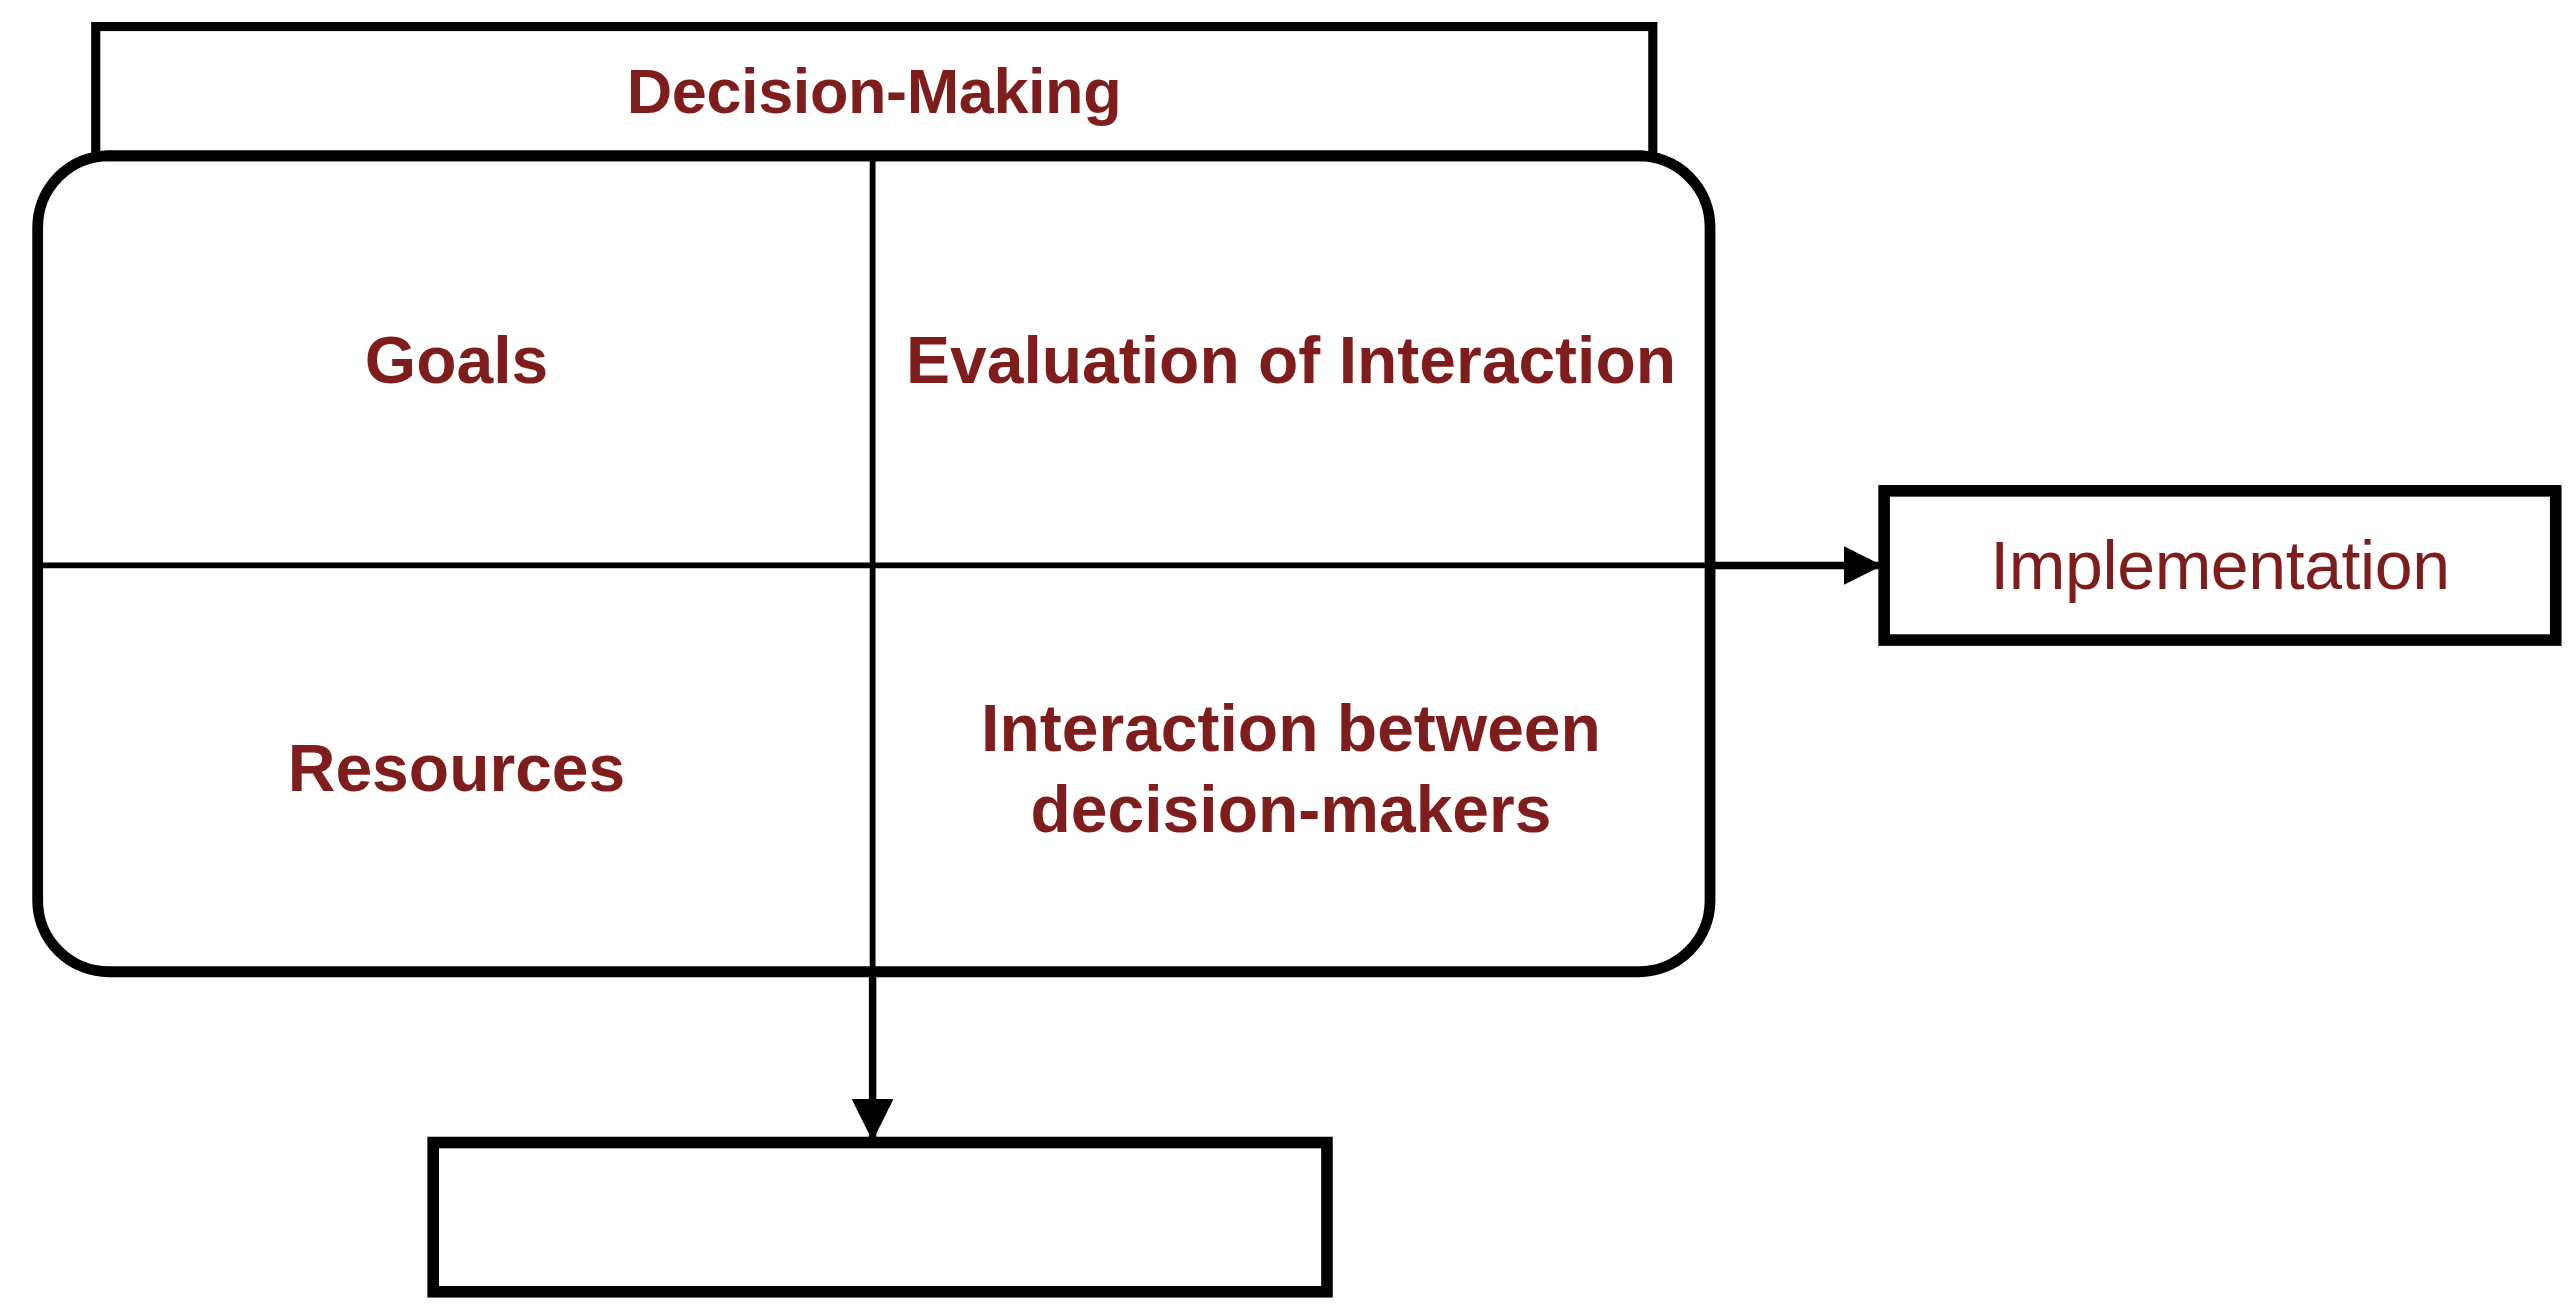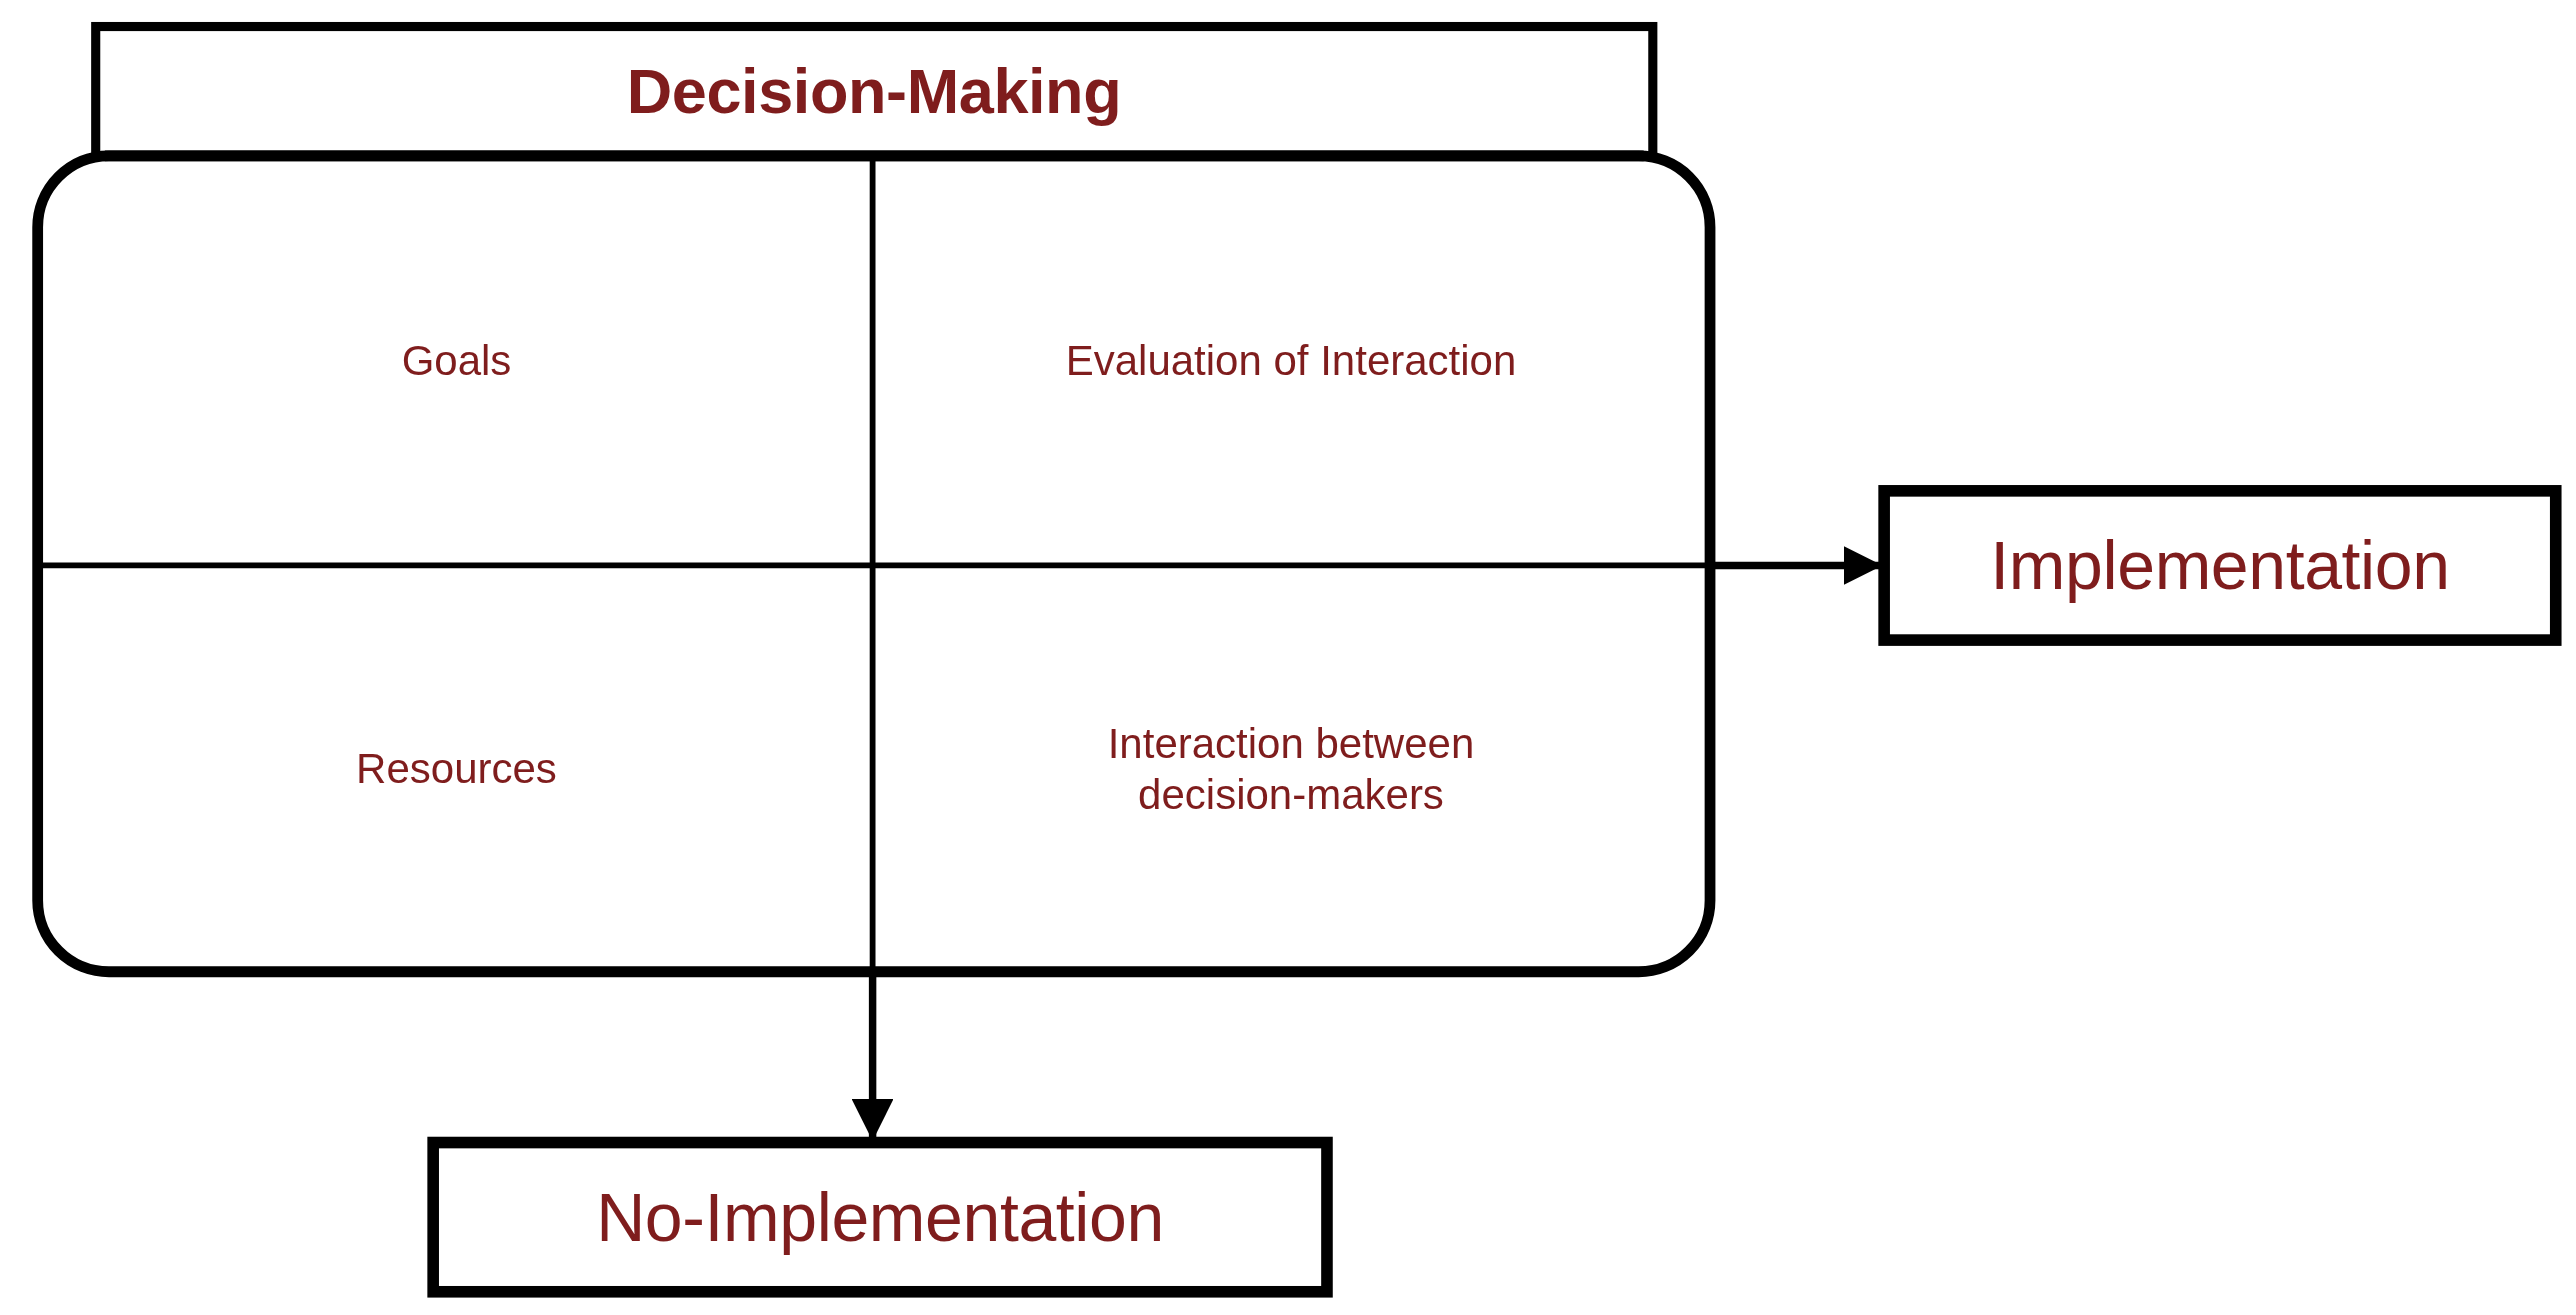--- a/index.html
+++ b/index.html
@@ -41,22 +41,22 @@
     top: 26.5px;
     width: 1558px;
     height: 129px;
     font-size: 63px;
     font-weight: bold;
     font-stretch: condensed;
     letter-spacing: -0.4px;
   }
   
   .quad-label {
-    font-weight: normal;
-    font-size: 42px;
+    font-weight: bold;
+    font-size: 66px;
     font-stretch: condensed;
   }
   #quad-goals {
     left: 40px;
     top: 156px;
     width: 833px;
     height: 410px;
   }
   #quad-evaluation {
     left: 872px;
@@ -135,16 +135,15 @@
 
   <div class="label quad-label" id="quad-evaluation">Evaluation of Interaction</div>
 
   <div class="label quad-label" id="quad-interaction">Interaction between
 decision-makers</div>
 
   <div class="label quad-label" id="quad-resources">Resources</div>
 
   <div class="label outcome-label" id="implementation-label">Implementation</div>
 
-  <div class="label outcome-label" id="no-implementation-label">No-Implementation</div>
 
 </div>
 
 
 </body></html>

